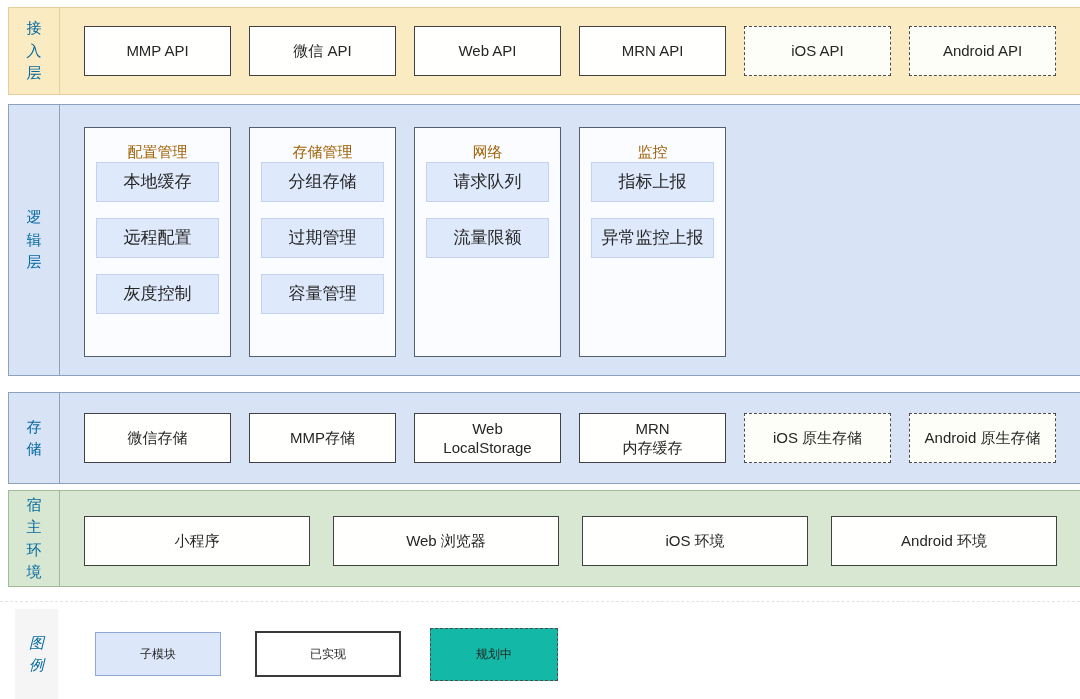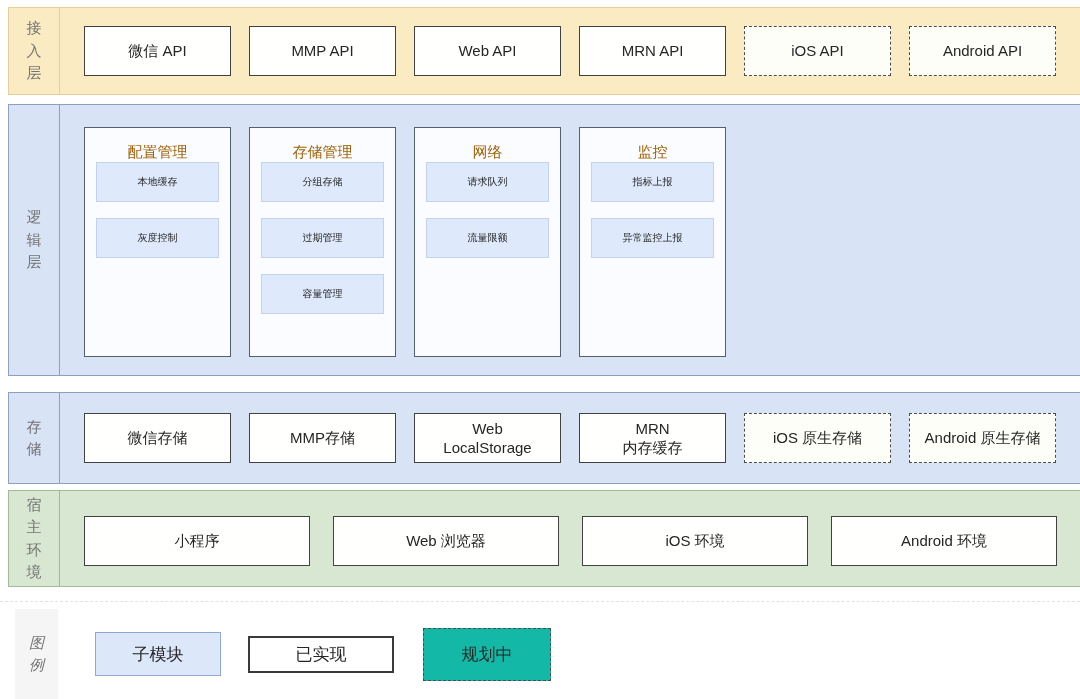--- a/index.html
+++ b/index.html
@@ -16,21 +16,21 @@
   .band-logic{top:104px;height:272px;background:#D8E3F5;border:1.5px solid #8DA0BE;}
   .band-storage{top:392px;height:92px;background:#D8E3F5;border:1.5px solid #8DA0BE;}
   .band-host{top:490px;height:97px;background:#D7E7D1;border:1.5px solid #9FBB97;}
 
   .band-label{position:absolute;left:0;top:0;bottom:0;width:50px;
     display:flex;align-items:center;justify-content:center;}
   .band-access .band-label{border-right:1px solid #E5CF9C;}
   .band-logic .band-label,.band-storage .band-label{border-right:1px solid #8DA0BE;}
   .band-host .band-label{border-right:1px solid #9FBB97;}
   .vtext{display:block;width:17px;word-break:break-all;text-align:center;
-    font-size:15px;line-height:1.5;color:#737373;}
+    font-size:15px;line-height:1.5;color:#0369a1;}
 
   .band-content{position:absolute;left:51px;top:0;right:0;bottom:0;
     display:flex;align-items:flex-start;padding-left:24px;gap:18px;}
   .band-access .band-content{padding-top:18px;}
   .band-storage .band-content{padding-top:20px;}
   .band-host .band-content{padding-top:25px;gap:23px;}
   .band-logic .band-content{padding-top:22px;}
 
   
   .node{width:147px;height:50px;box-sizing:border-box;flex:0 0 auto;
@@ -39,69 +39,70 @@
   .node.solid{border:1.5px solid #424242;}
   .node.dashed{border:1.5px dashed #4B4B4B;background:#FEFEF9;}
   .node.wide{width:226px;}
 
   
   .module{width:147px;height:230px;box-sizing:border-box;flex:0 0 auto;
     background:#FBFCFF;border:1.5px solid #55606F;}
   .module-title{padding-top:13px;text-align:center;font-size:15px;line-height:21px;color:#a16207;}
   .subbox{margin:0 11px 16px;min-height:40px;box-sizing:border-box;
     display:flex;align-items:center;justify-content:center;text-align:center;
-    background:#DEE9FB;border:1px solid #C3D2EE;font-size:10px;line-height:1.35;
+    background:#DEE9FB;border:1px solid #C3D2EE;font-size:17px;line-height:1.35;
     white-space:pre-line;padding:0 4px;}
   .subbox:first-of-type{margin-top:26px;}
 
   
   .seam{position:absolute;top:601px;left:0;width:1080px;height:0;
     border-top:1px dashed #E2E2E2;}
   .legend-row{position:absolute;top:609px;left:0;width:1080px;height:90px;}
   .legend-label{position:absolute;left:15px;top:0;bottom:0;width:43px;background:#F5F5F5;
     display:flex;align-items:center;justify-content:center;}
   .legend-label .vtext{font-style:italic;}
   .legend-items{position:absolute;left:58px;top:0;bottom:0;right:0;
     display:flex;align-items:center;}
   .legend-box{box-sizing:border-box;display:flex;align-items:center;justify-content:center;
-    font-size:17px;text-align:center;}
+    font-size:12px;text-align:center;}
   .legend-submodule{margin-left:37px;width:126px;height:44px;
     background:#DCE7F9;border:1px solid #8FA8D5;}
-  .legend-implemented{margin-left:27px;width:146px;height:37px;
+  .legend-implemented{margin-left:34px;width:146px;height:46px;
     background:#fff;border:2px solid #3A3A3A;}
   .legend-planned{margin-left:29px;width:128px;height:53px;
     background:#14b8a6;border:1.5px dashed #4B4B4B;}
 </style>
 </head>
 <body>
 
 <div class="page">
 
   <div class="band band-access">
     <div class="band-label">
       <span class="vtext">接入层</span>
     </div>
     <div class="band-content">
+      <div class="node solid">MMP API</div>
       <div class="node solid">微信 API</div>
-      <div class="node solid">MMP API</div>
       <div class="node solid">Web API</div>
       <div class="node solid">MRN API</div>
       <div class="node dashed">iOS API</div>
       <div class="node dashed">Android API</div>
     </div>
   </div>
 
   <div class="band band-logic">
     <div class="band-label">
       <span class="vtext">逻辑层</span>
     </div>
     <div class="band-content">
       <div class="module">
         <div class="module-title">配置管理</div>
         <div class="subbox">本地缓存</div>
+        <div class="subbox">远程配置</div>
         <div class="subbox">灰度控制</div>
       </div>
       <div class="module">
         <div class="module-title">存储管理</div>
         <div class="subbox">分组存储</div>
         <div class="subbox">过期管理</div>
         <div class="subbox">容量管理</div>
       </div>
       <div class="module">
         <div class="module-title">网络</div>

